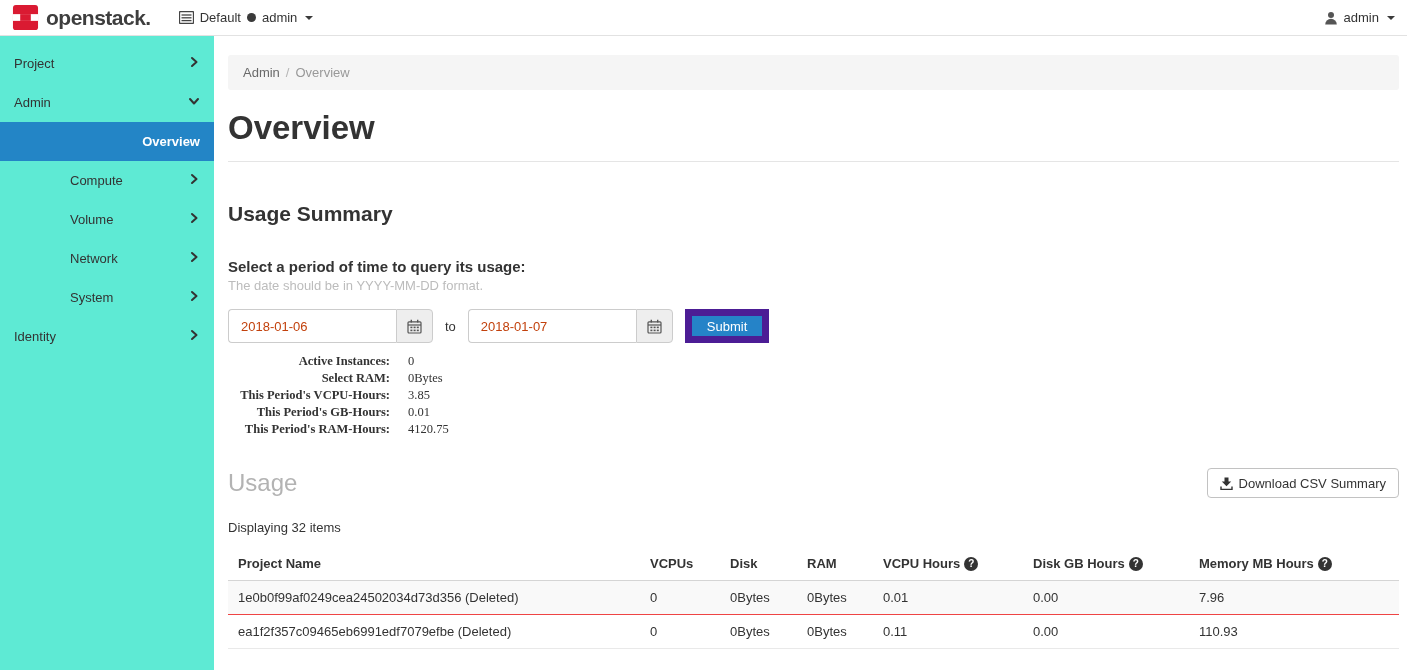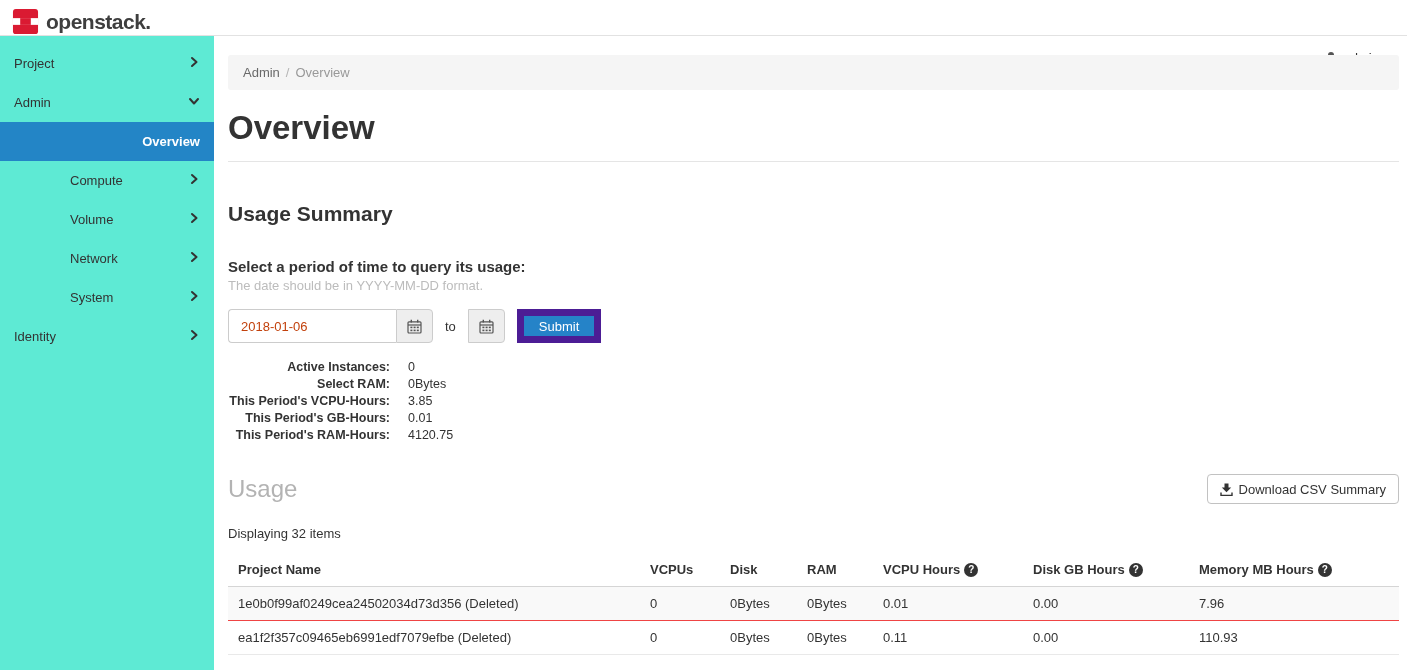--- a/index.html
+++ b/index.html
@@ -5,22 +5,22 @@
   :root{
     --brand_red:#da1a32;
     --primary:#2583c8;
     --nav_selected:#2385c6;
   }
   *{box-sizing:border-box;margin:0;padding:0;}
   html,body{width:1407px;height:670px;overflow:hidden;background:#fff;
     font-family:"Liberation Sans","DejaVu Sans",sans-serif;color:#333;font-size:13px;}
 
   
-  .topbar{height:36px;display:flex;align-items:flex-start;padding:8px 12px;
-    border-bottom:1px solid #e2e2e2;background:#fff;flex-direction:column;}
+  .topbar{height:36px;display:flex;align-items:center;padding:0 12px;
+    border-bottom:1px solid #e2e2e2;background:#fff;}
   .brand{display:flex;align-items:center;gap:7px;cursor:pointer;}
   .brand-text{font-size:21px;font-weight:bold;color:#3e3e3e;letter-spacing:-0.5px;}
   .context-switch{display:flex;align-items:center;gap:6px;margin-left:28px;cursor:pointer;color:#333;}
   .dot{width:9px;height:9px;border-radius:50%;background:#3a3a3a;display:inline-block;}
   .caret{display:inline-block;width:0;height:0;border-left:4px solid transparent;
     border-right:4px solid transparent;border-top:4px solid #3a3a3a;margin-left:2px;}
   .topbar-right{margin-left:auto;display:flex;align-items:center;gap:6px;cursor:pointer;}
 
   
   .page-wrap{display:flex;height:634px;}
@@ -54,21 +54,21 @@
     border-radius:4px 0 0 4px;padding:0 12px;font-size:13px;color:#c2410c;
     font-family:"Liberation Sans","DejaVu Sans",sans-serif;outline:none;}
   .input-addon{height:34px;width:37px;border:1px solid #ccc;border-radius:0 4px 4px 0;
     background:#eee;display:flex;align-items:center;justify-content:center;cursor:pointer;}
   .to-label{color:#333;padding:0 2px;}
   .btn-primary{height:34px;padding:0 15px;background:var(--primary);border:7px solid #4c1d95;
     border-radius:0;color:#fff;font-size:13px;cursor:pointer;margin-left:2px;
     font-family:"Liberation Sans","DejaVu Sans",sans-serif;}
 
   
-  .stats{margin-top:16px;}
+  .stats{margin-top:10px;font-family:Liberation Serif, serif;}
   .stat-row{display:flex;line-height:17px;font-size:12.5px;}
   .stat-label{width:162px;text-align:right;font-weight:bold;color:#333;}
   .stat-value{margin-left:18px;color:#333;}
 
   
   .usage-header{display:flex;align-items:center;justify-content:space-between;margin-top:30px;}
   .usage-title{font-size:24px;color:#b3b3b3;font-weight:500;}
   .btn-default{height:30px;padding:0 12px;background:#fff;border:1px solid #c2c2c2;
     border-radius:4px;color:#333;font-size:13px;cursor:pointer;display:flex;
     align-items:center;gap:6px;font-family:"Liberation Sans","DejaVu Sans",sans-serif;}
@@ -216,20 +216,21 @@
               <rect x="6.6" y="7.6" width="2" height="1.6" fill="#555"></rect>
               <rect x="9.8" y="7.6" width="2" height="1.6" fill="#555"></rect>
             <rect x="3.4" y="10.6" width="2" height="1.6" fill="#555"></rect>
               <rect x="6.6" y="10.6" width="2" height="1.6" fill="#555"></rect>
               <rect x="9.8" y="10.6" width="2" height="1.6" fill="#555"></rect>
           </svg>
         </span>
       </div>
       <span class="to-label">to</span>
       <div class="input-group">
+        <input class="date-input" type="text" value="2018-01-07" style="">
         <span class="input-addon">
           <svg width="15" height="15" viewBox="0 0 15 15">
             <rect x="1" y="2.8" width="13" height="11.2" rx="1" fill="none" stroke="#555" stroke-width="1.2"></rect>
             <line x1="1" y1="6" x2="14" y2="6" stroke="#555" stroke-width="1.2"></line>
             <line x1="4.3" y1="0.8" x2="4.3" y2="3.6" stroke="#555" stroke-width="1.4"></line>
             <line x1="10.7" y1="0.8" x2="10.7" y2="3.6" stroke="#555" stroke-width="1.4"></line>
             <rect x="3.4" y="7.6" width="2" height="1.6" fill="#555"></rect>
               <rect x="6.6" y="7.6" width="2" height="1.6" fill="#555"></rect>
               <rect x="9.8" y="7.6" width="2" height="1.6" fill="#555"></rect>
             <rect x="3.4" y="10.6" width="2" height="1.6" fill="#555"></rect>

